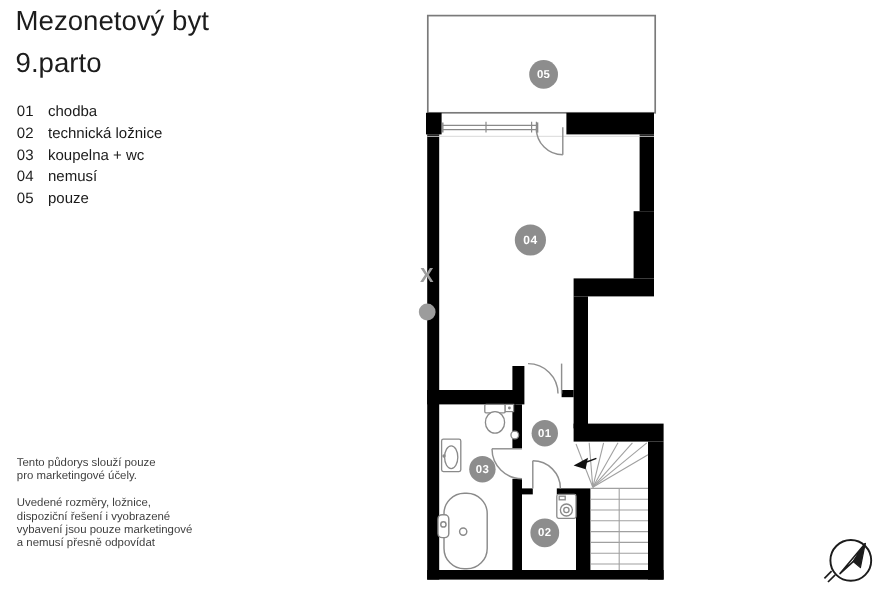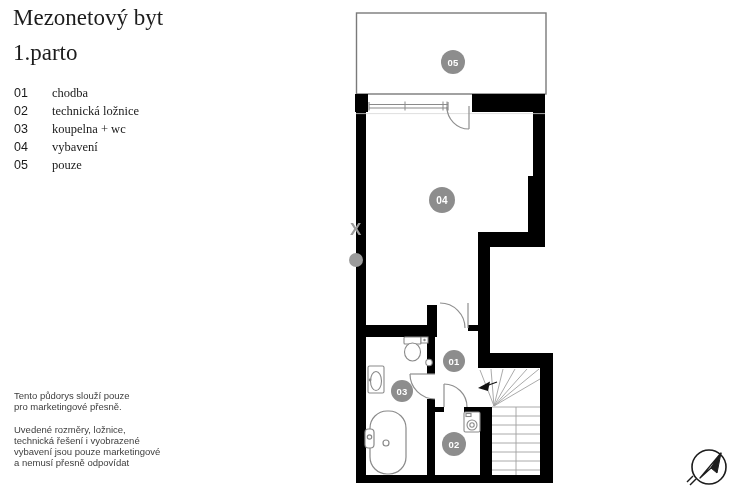--- a/index.html
+++ b/index.html
@@ -1,24 +1,24 @@
 <!DOCTYPE html>
 <html><head>
 <meta charset="utf-8">
 <style>
   html,body{margin:0;padding:0;background:#ffffff;}
   #page{position:relative;width:740px;height:493px;background:#ffffff;overflow:hidden;
         font-family:"Liberation Sans",sans-serif;color:#1f1f1f;}
   
-  #title{position:absolute;left:13px;top:0px;font-size:23px;line-height:35px;color:#1c1c1c;font-family:Liberation Serif, serif;}
+  #title{position:absolute;left:13px;top:0px;font-size:23px;line-height:35px;color:#1c1c1c;}
   #legend{position:absolute;left:14px;top:84px;font-size:12.5px;color:#1a1a1a;}
   .legend-row{display:flex;height:18px;align-items:center;}
   .legend-num{width:26px;}
-  .legend-label{margin-left:12px;font-family:Liberation Serif, serif;}
-  #disclaimer{position:absolute;left:14px;top:390px;font-size:9.5px;line-height:11.3px;color:#3d3d3d;}
+  .legend-label{margin-left:0;}
+  #disclaimer{position:absolute;left:14px;top:380px;font-size:9.5px;line-height:11.3px;color:#3d3d3d;}
   .disc-gap{height:11px;}
   
   #plan-svg{position:absolute;left:0;top:0;}
   .marker{position:absolute;background:#8d8d8d;border-radius:50%;color:#ffffff;
           display:flex;align-items:center;justify-content:center;
           font-size:9.5px;font-weight:bold;letter-spacing:.3px;}
   #m05{left:441px;top:50px;width:24px;height:24px;}
   #m04{left:429px;top:187px;width:26px;height:26px;font-size:10px;}
   #m01{left:443px;top:350px;width:22px;height:22px;}
   #m03{left:391px;top:380px;width:22px;height:22px;}
@@ -27,52 +27,52 @@
   #wm-x{position:absolute;left:350px;top:220px;font-size:17px;font-weight:700;color:#9c9c9c;}
   #wm-blob{position:absolute;left:349px;top:253px;width:14px;height:14px;background:#9c9c9c;border-radius:50%;}
 </style>
 </head>
 <body>
 
 <div id="page">
 
   <div id="title">
     <div>Mezonetový byt</div>
-    <div>1.parto</div>
+    <div>9.parto</div>
   </div>
 
   <div id="legend">
     <div class="legend-row">
       <span class="legend-num">01</span>
       <span class="legend-label">chodba</span>
     </div>
     <div class="legend-row">
       <span class="legend-num">02</span>
       <span class="legend-label">technická ložnice</span>
     </div>
     <div class="legend-row">
       <span class="legend-num">03</span>
       <span class="legend-label">koupelna + wc</span>
     </div>
     <div class="legend-row">
       <span class="legend-num">04</span>
-      <span class="legend-label">vybavení</span>
+      <span class="legend-label">nemusí</span>
     </div>
     <div class="legend-row">
       <span class="legend-num">05</span>
       <span class="legend-label">pouze</span>
     </div>
   </div>
 
   <div id="disclaimer">
     <div>Tento půdorys slouží pouze</div>
-    <div>pro marketingové přesně.</div>
+    <div>pro marketingové účely.</div>
     <div class="disc-gap"></div>
     <div>Uvedené rozměry, ložnice,</div>
-    <div>technická řešení i vyobrazené</div>
+    <div>dispoziční řešení i vyobrazené</div>
     <div>vybavení jsou pouze marketingové</div>
     <div>a nemusí přesně odpovídat</div>
   </div>
 
   <svg id="plan-svg" width="740" height="493" viewBox="0 0 740 493">
 
     <rect x="356.5" y="13" width="189.5" height="81" fill="none" stroke="#7a7a7a" stroke-width="1.4"></rect>
 
     <g fill="#000000">
       <rect x="355" y="94" width="13" height="18"></rect>

